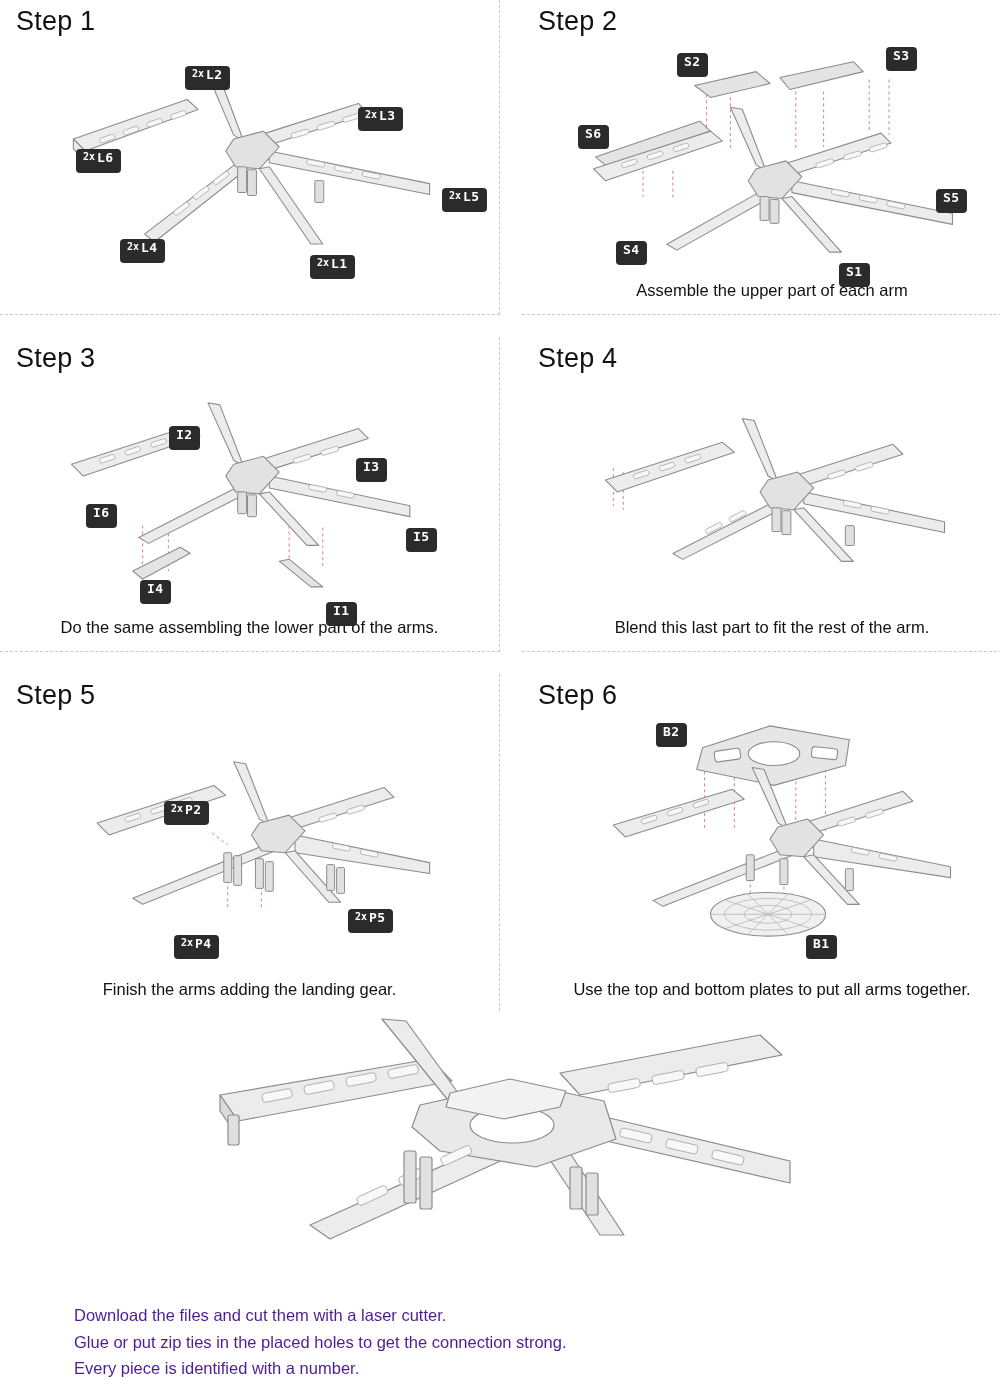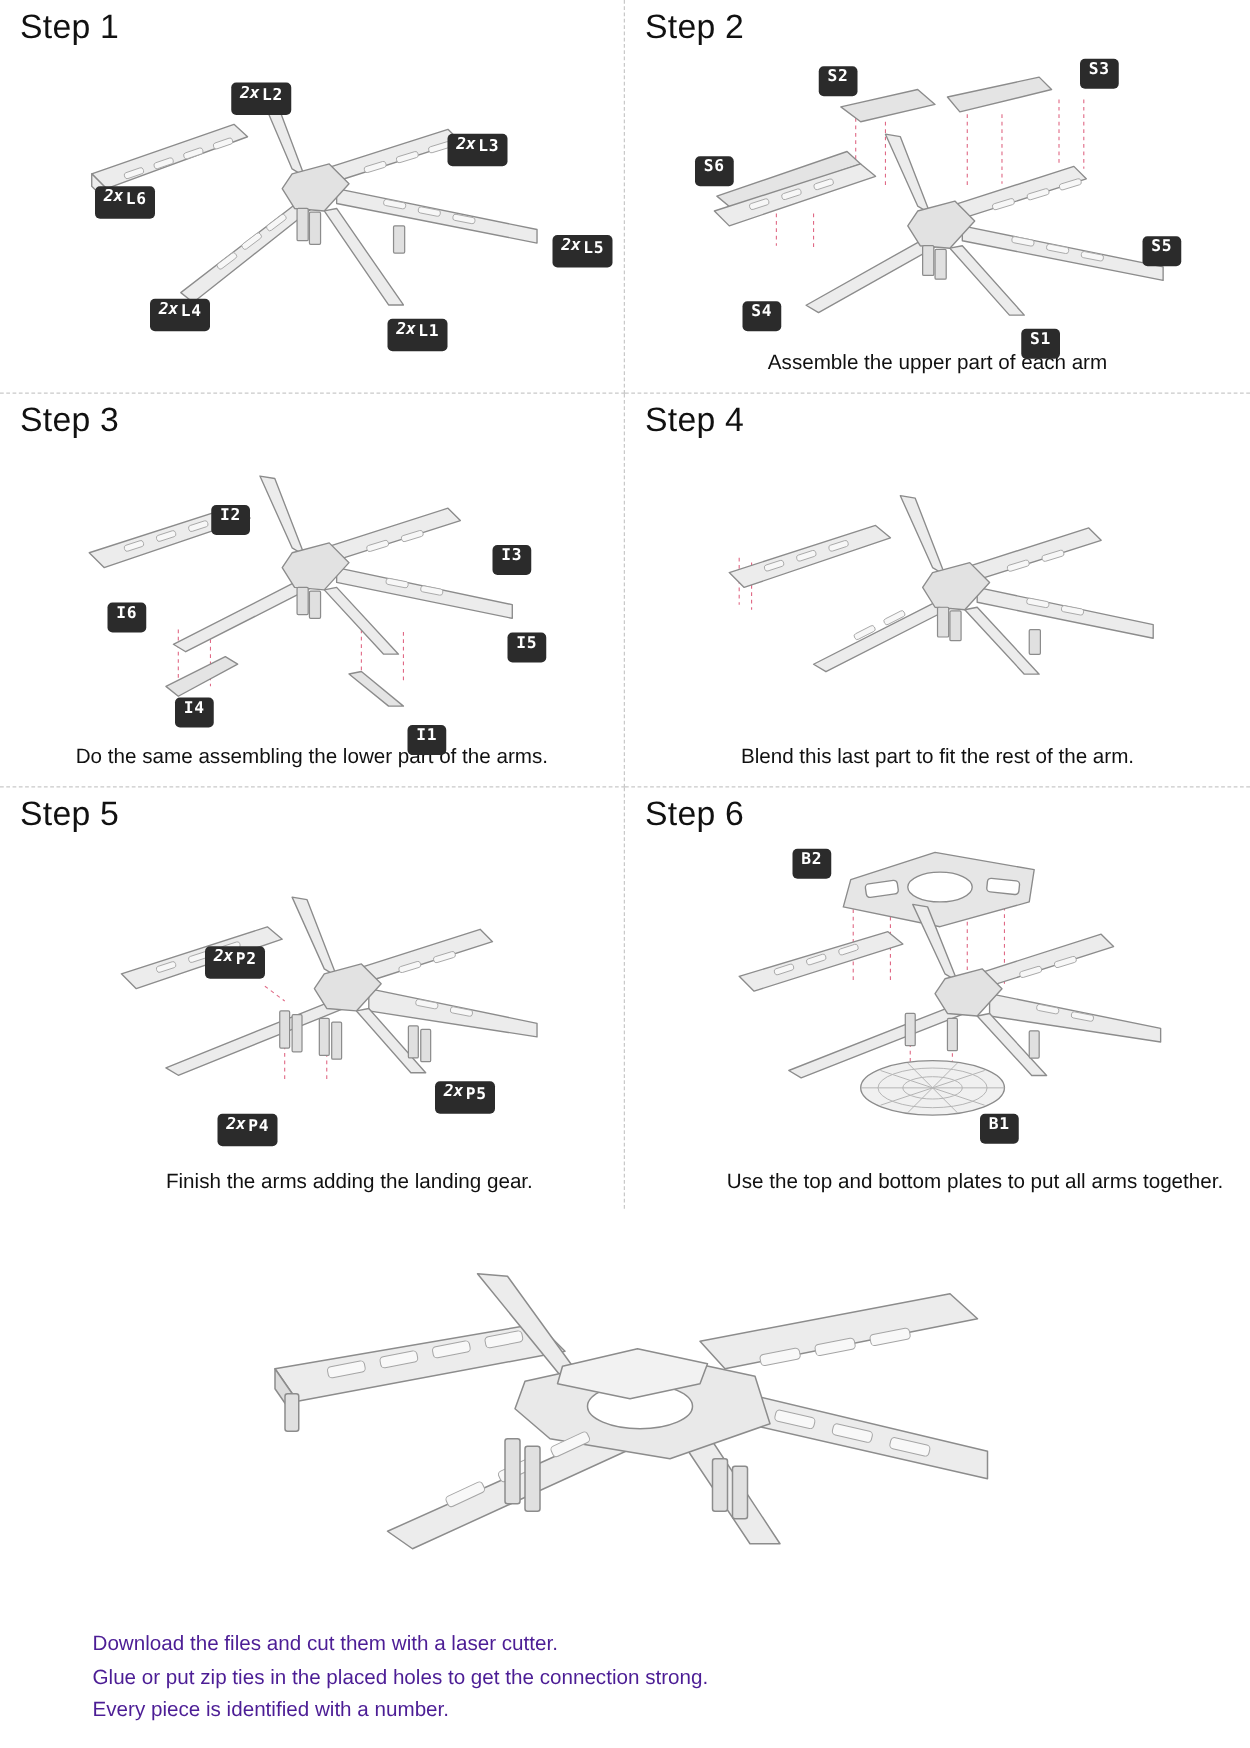--- a/index.html
+++ b/index.html
@@ -15,20 +15,21 @@
   }
 
   .sheet { position: relative; width: 1000px; height: 1398px; }
 
   
   .steps-grid {
     display: grid;
     grid-template-columns: 500px 500px;
     grid-template-rows: 315px 315px 337px;
     width: 1000px;
+    gap: 22px;
   }
   .step-cell {
     position: relative;
     padding: 6px 10px 0 14px;
   }
   .step-cell.col-left { border-right: 1px dashed #c9c9c9; }
   .step-cell.row-border { border-bottom: 1px dashed #c9c9c9; }
 
   .step-title {
     font-size: 27px;
@@ -48,44 +49,43 @@
 
   .step-caption {
     position: absolute;
     bottom: 14px;
     left: 0;
     width: 100%;
     text-align: center;
     font-size: 16.5px;
     color: #111;
   }
-  .step-cell.tall .step-caption { bottom: 12px; margin-left: 30px; }
+  .step-cell.tall .step-caption { bottom: 12px; }
 
   
   .chip {
     position: absolute;
     background: #2b2b2b;
     color: #ffffff;
     border-radius: 4px;
     padding: 2px 7px 8px 7px;
     font-family: "DejaVu Sans Mono", monospace;
     font-size: 13px;
     font-weight: 700;
     letter-spacing: 0.5px;
     white-space: nowrap;
     line-height: 1.05;
     z-index: 6;
   }
   .chip .mult {
-    font-size: 13px;
+    font-size: 10px;
     font-weight: 700;
     vertical-align: 2px;
     margin-right: 2px;
     letter-spacing: 0;
-    font-style: italic;
   }
 
   
   .art-svg { position: absolute; inset: 0; width: 100%; height: 100%; }
 
   
   .final-section {
     position: absolute;
     left: 0;
     top: 985px;
@@ -258,21 +258,21 @@
               <rect x="298" y="110" width="18" height="5" rx="2" transform="rotate(11 307 112)"></rect>
               <rect x="326" y="116" width="18" height="5" rx="2" transform="rotate(11 335 118)"></rect>
             </g>
           </g>
           <g stroke="#8c8c8c" stroke-width="1" fill="#e0e0e0">
             <rect x="226" y="116" width="9" height="22" rx="1"></rect>
             <rect x="236" y="119" width="9" height="22" rx="1"></rect>
           </g>
         </svg>
         <div class="chip" style="left:155px;top:50px"><span>I2</span></div>
-        <div class="chip" style="left:380px;top:82px"><span>I3</span></div>
+        <div class="chip" style="left:342px;top:82px"><span>I3</span></div>
         <div class="chip" style="left:72px;top:128px"><span>I6</span></div>
         <div class="chip" style="left:392px;top:152px"><span>I5</span></div>
         <div class="chip" style="left:126px;top:204px"><span>I4</span></div>
         <div class="chip" style="left:312px;top:226px"><span>I1</span></div>
       </div>
       <div class="step-caption">Do the same assembling the lower part of the arms.</div>
     </div>
 
     <div class="step-cell row-border">
       <h2 class="step-title">Step 4</h2>

